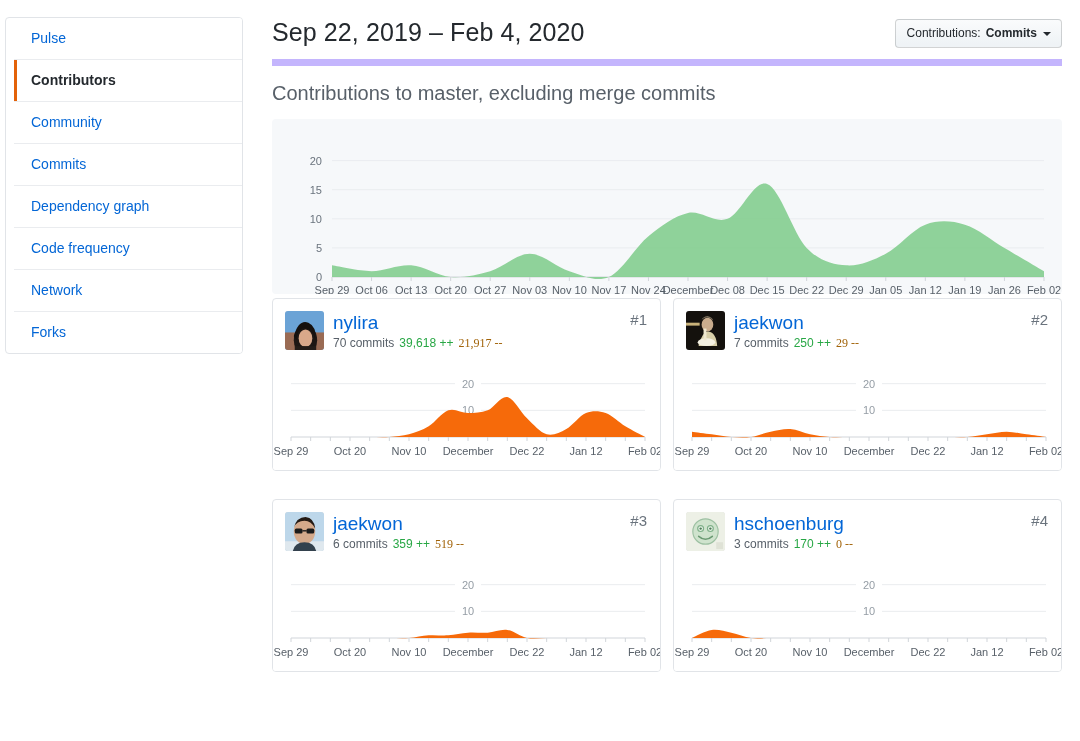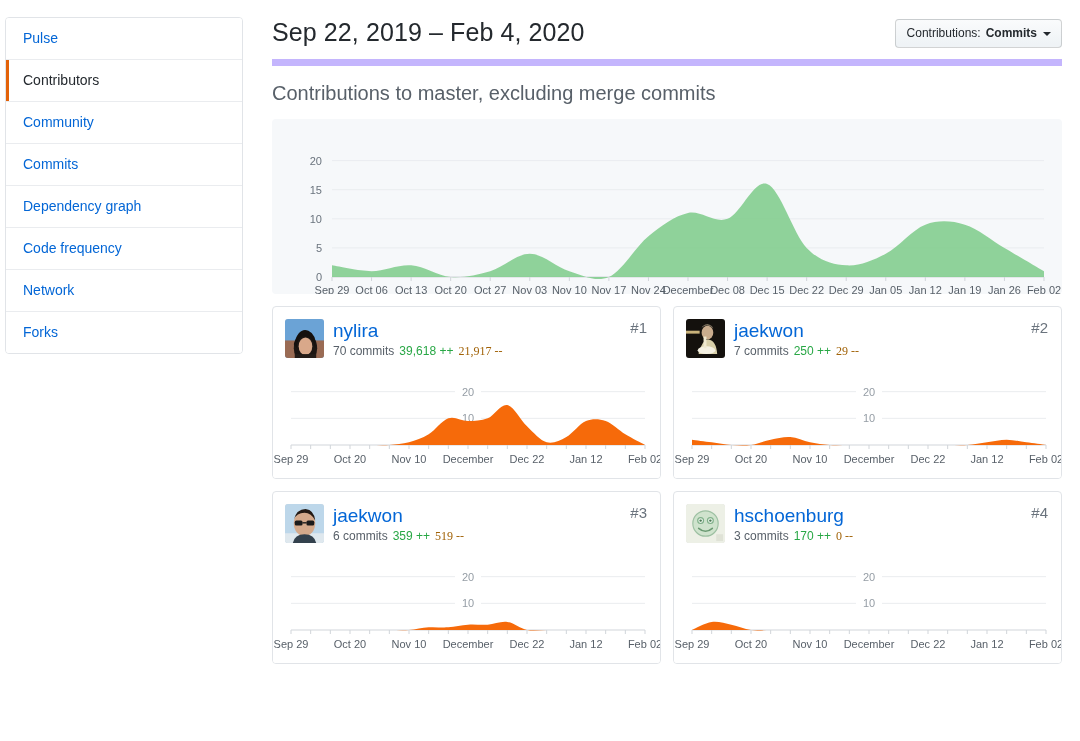--- a/index.html
+++ b/index.html
@@ -15,35 +15,36 @@
 
   
   .sidebar {
     position: absolute;
     left: 5px; top: 17px;
     width: 238px;
     border: 1px solid #e1e4e8;
     border-radius: 4px;
     background: #fff;
     overflow: hidden;
+    padding-left: 8px;
   }
   .side-item {
     position: relative;
     display: block;
     padding: 11px 0 11px 17px;
     font-size: 14px;
     color: #0366d6;
     border-bottom: 1px solid #eaecef;
     line-height: 19px;
     background: #fff;
   }
   .side-item:last-child { border-bottom: none; }
   .side-item.active {
     color: #24292e;
-    font-weight: normal;
+    font-weight: bold;
   }
   .side-item.active::before {
     content: "";
     position: absolute;
     left: 0; top: 0; bottom: 0;
     width: 3px;
     background: #e36209;
   }
 
   
@@ -108,24 +109,24 @@
     background: #f6f8fa;
     border-radius: 4px;
     height: 175px;
     position: relative;
     overflow: hidden;
   }
   .main-chart svg { display: block; }
 
   
   .card-grid {
-    margin-top: 12px;
+    margin-top: 4px;
     display: flex;
     flex-wrap: wrap;
-    gap: 12px 12px;
+    gap: 28px 12px;
     border-radius: 18px;
   }
   .card {
     width: 389px;
     border: 1px solid #e1e4e8;
     border-radius: 4px;
     background: #fff;
     overflow: hidden;
   }
   .card-head {

